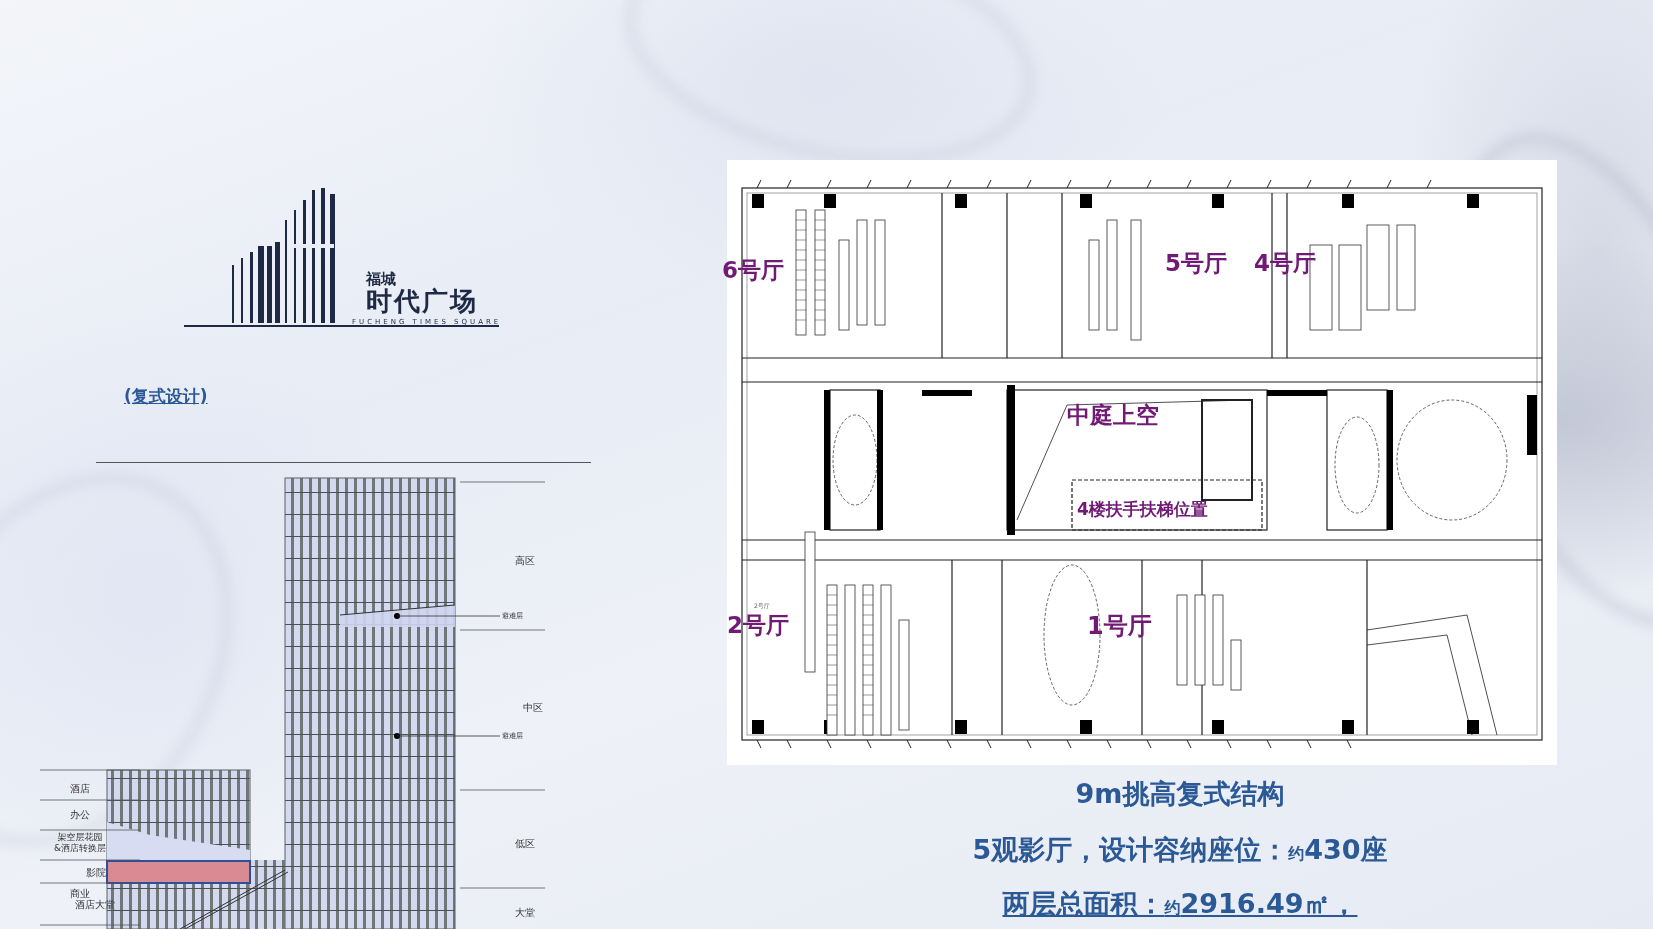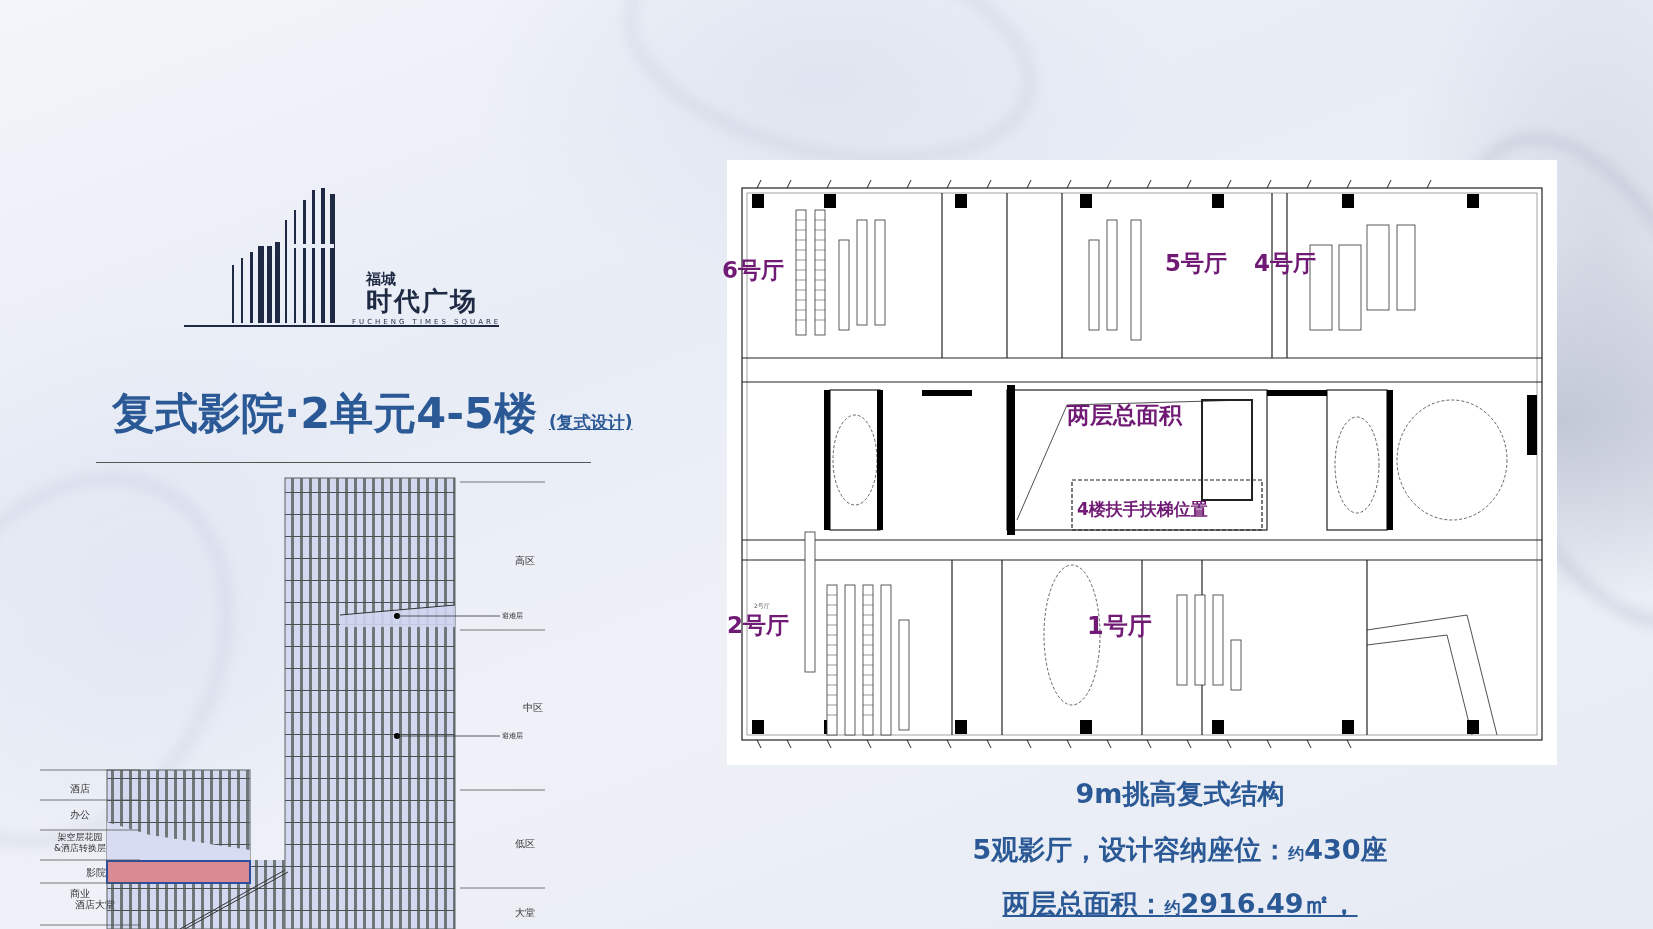--- a/index.html
+++ b/index.html
@@ -76,21 +76,20 @@
       <rect x="110" y="64" width="40" height="4"></rect>
     </g>
   </svg>
   <div class="logo-small">福城</div>
   <div class="logo-main">时代广场</div>
   <div class="logo-en">FUCHENG TIMES SQUARE</div>
   <div class="logo-line"></div>
 </div>
 
 <div class="title-wrap">
-  <span class="title-main">复式影院·2单元4-5楼</span>
   <span class="title-sub">(复式设计)</span>
 </div>
 <div class="title-rule"></div>
 
 <div class="elevation">
   <svg width="560" height="459" viewBox="0 0 560 459">
     <defs>
       <pattern id="facade" width="9" height="22" patternUnits="userSpaceOnUse">
         <rect width="9" height="22" fill="#d4d9ef"></rect>
         <rect x="0" y="0" width="3" height="22" fill="#6f7878"></rect>
@@ -246,21 +245,21 @@
     </g>
 
     <g stroke="#222" stroke-width="1" fill="none">
       <path d="M30 28l4-8M60 28l4-8M100 28l4-8M140 28l4-8M180 28l4-8M220 28l4-8M260 28l4-8M300 28l4-8M340 28l4-8M380 28l4-8M420 28l4-8M460 28l4-8M500 28l4-8M540 28l4-8M580 28l4-8M620 28l4-8M660 28l4-8M700 28l4-8"></path>
       <path d="M30 580l4 8M60 580l4 8M100 580l4 8M140 580l4 8M180 580l4 8M220 580l4 8M260 580l4 8M300 580l4 8M340 580l4 8M380 580l4 8M420 580l4 8M460 580l4 8M500 580l4 8M540 580l4 8M580 580l4 8M620 580l4 8"></path>
     </g>
   </svg>
   <div class="plan-label" style="left:-5px; top:95px; font-size:23px;">6号厅</div>
   <div class="plan-label" style="left:438px; top:88px; font-size:23px;">5号厅</div>
   <div class="plan-label" style="left:527px; top:88px; font-size:23px;">4号厅</div>
-  <div class="plan-label" style="left:340px; top:240px; font-size:23px;">两层总面积</div>
+  <div class="plan-label" style="left:340px; top:240px; font-size:23px;">中庭上空</div>
   <div class="plan-label" style="left:350px; top:338px; font-size:17px;">4楼扶手扶梯位置</div>
   <div class="plan-label" style="left:27px; top:442px; font-size:6px; color:#555; font-weight:normal;">2号厅</div>
   <div class="plan-label" style="left:0px; top:450px; font-size:23px;">2号厅</div>
   <div class="plan-label" style="left:360px; top:450px; font-size:24px;">1号厅</div>
 </div>
 
 <div class="specs">
   <div class="spec-line" style="top:6px; font-size:27px;">9m挑高复式结构</div>
   <div class="spec-line" style="top:62px; font-size:27px;">
     <span>5观影厅，设计容纳座位：</span><span class="spec-small">约</span><span>430座</span>

